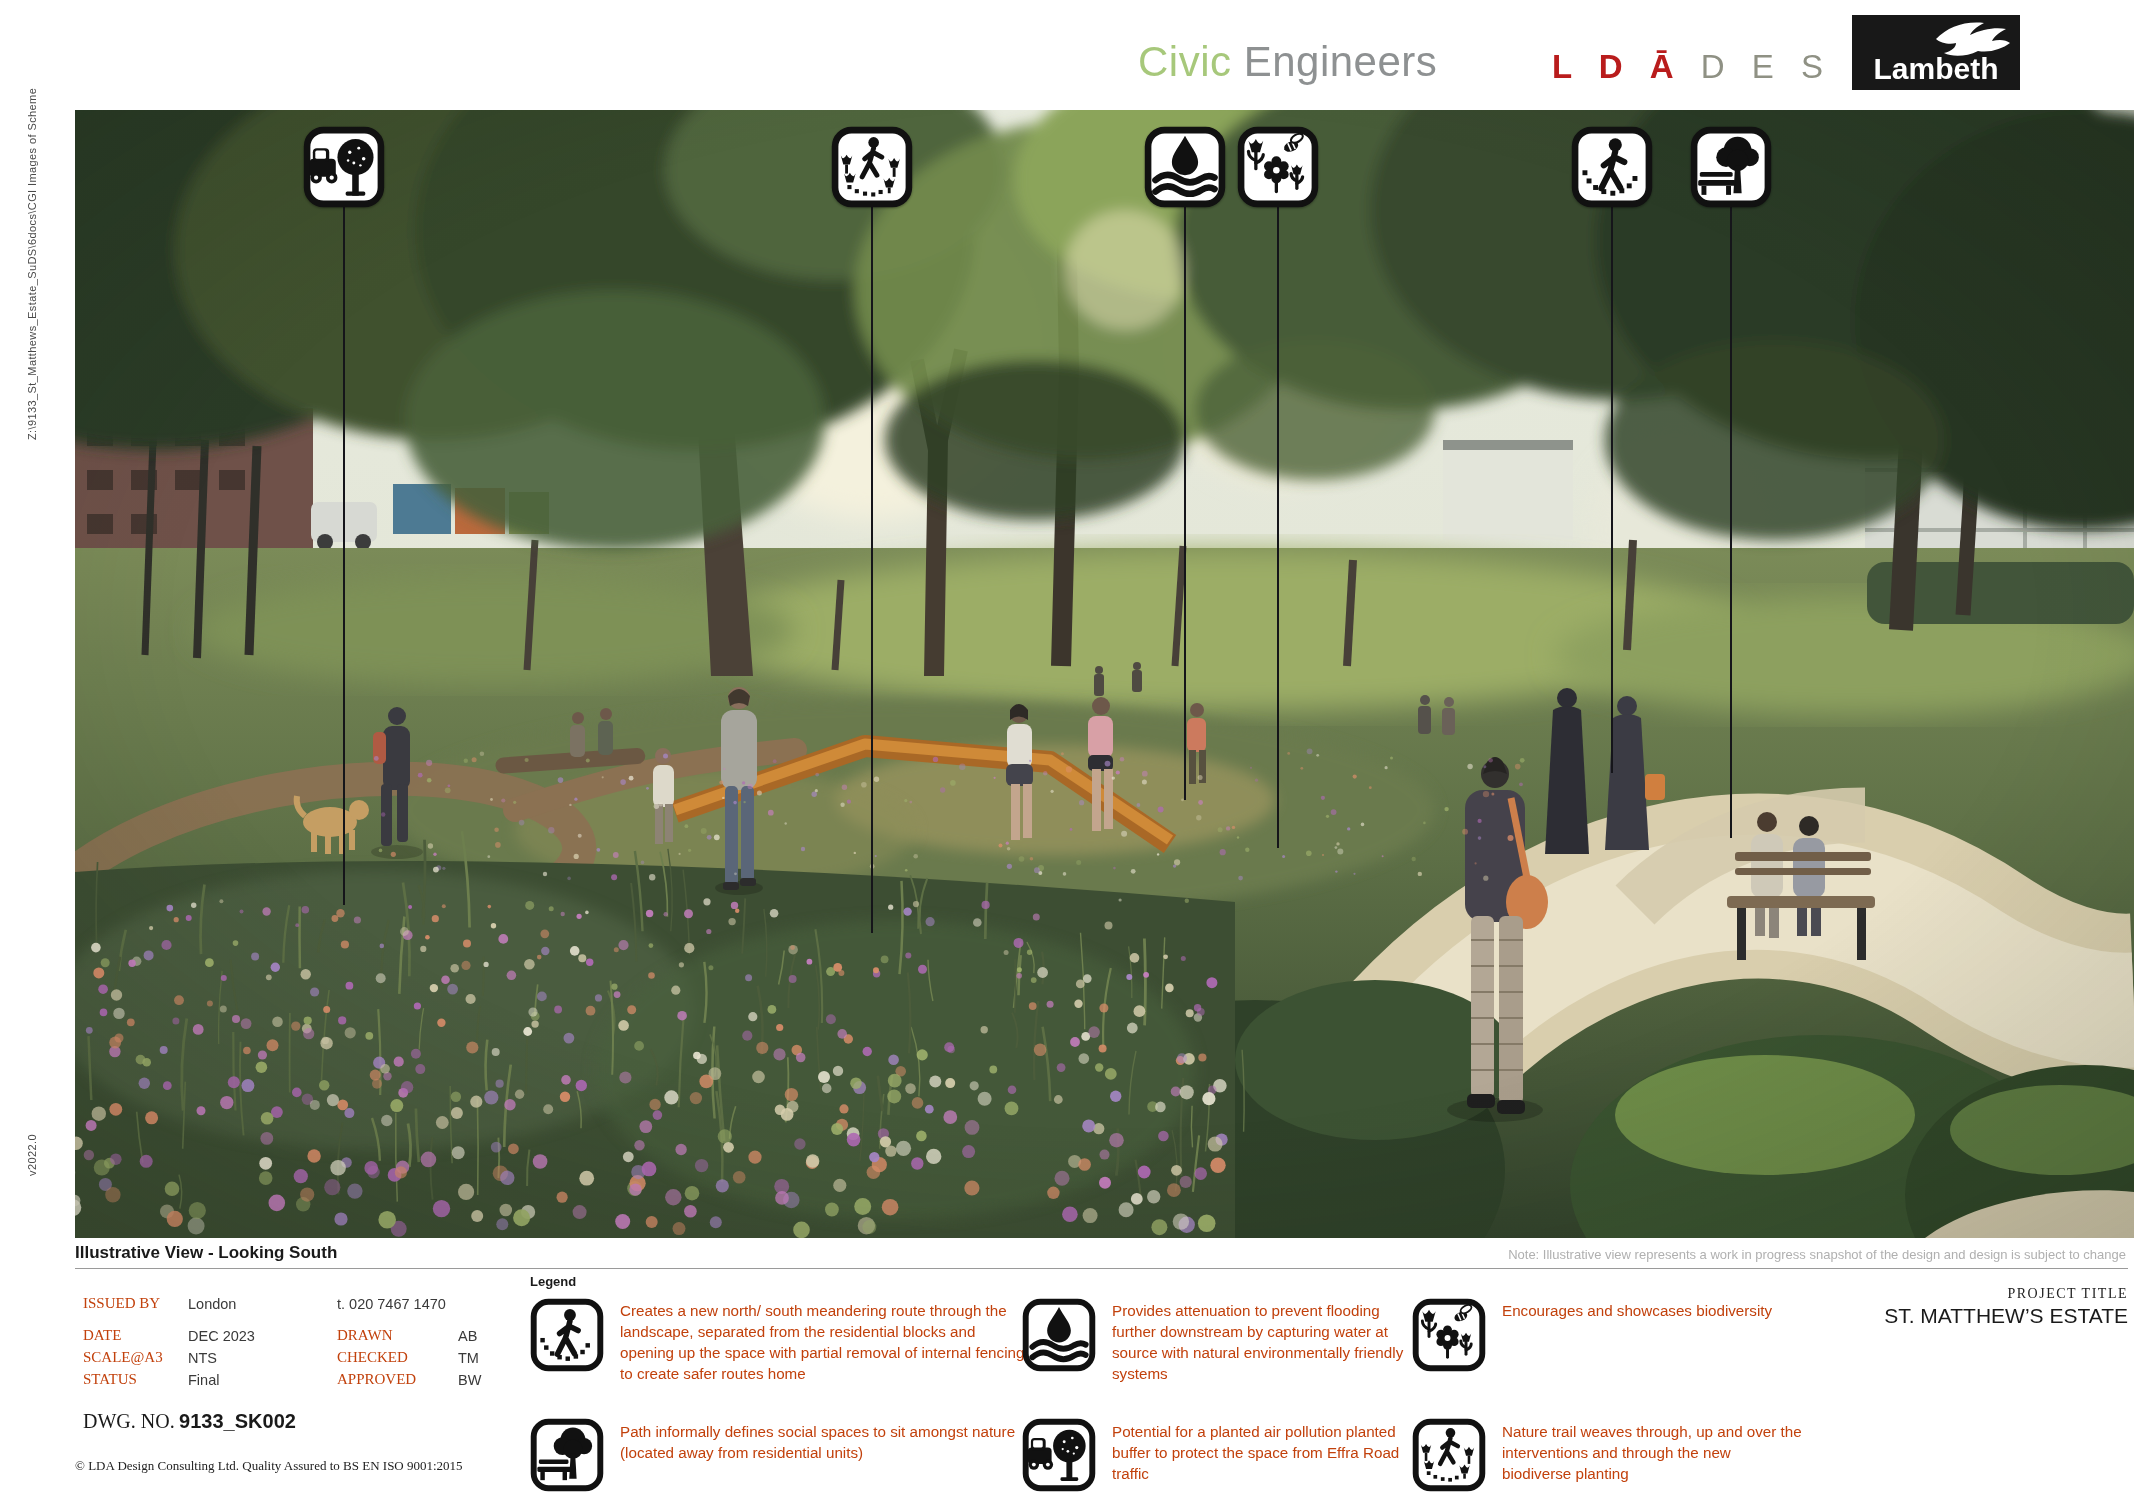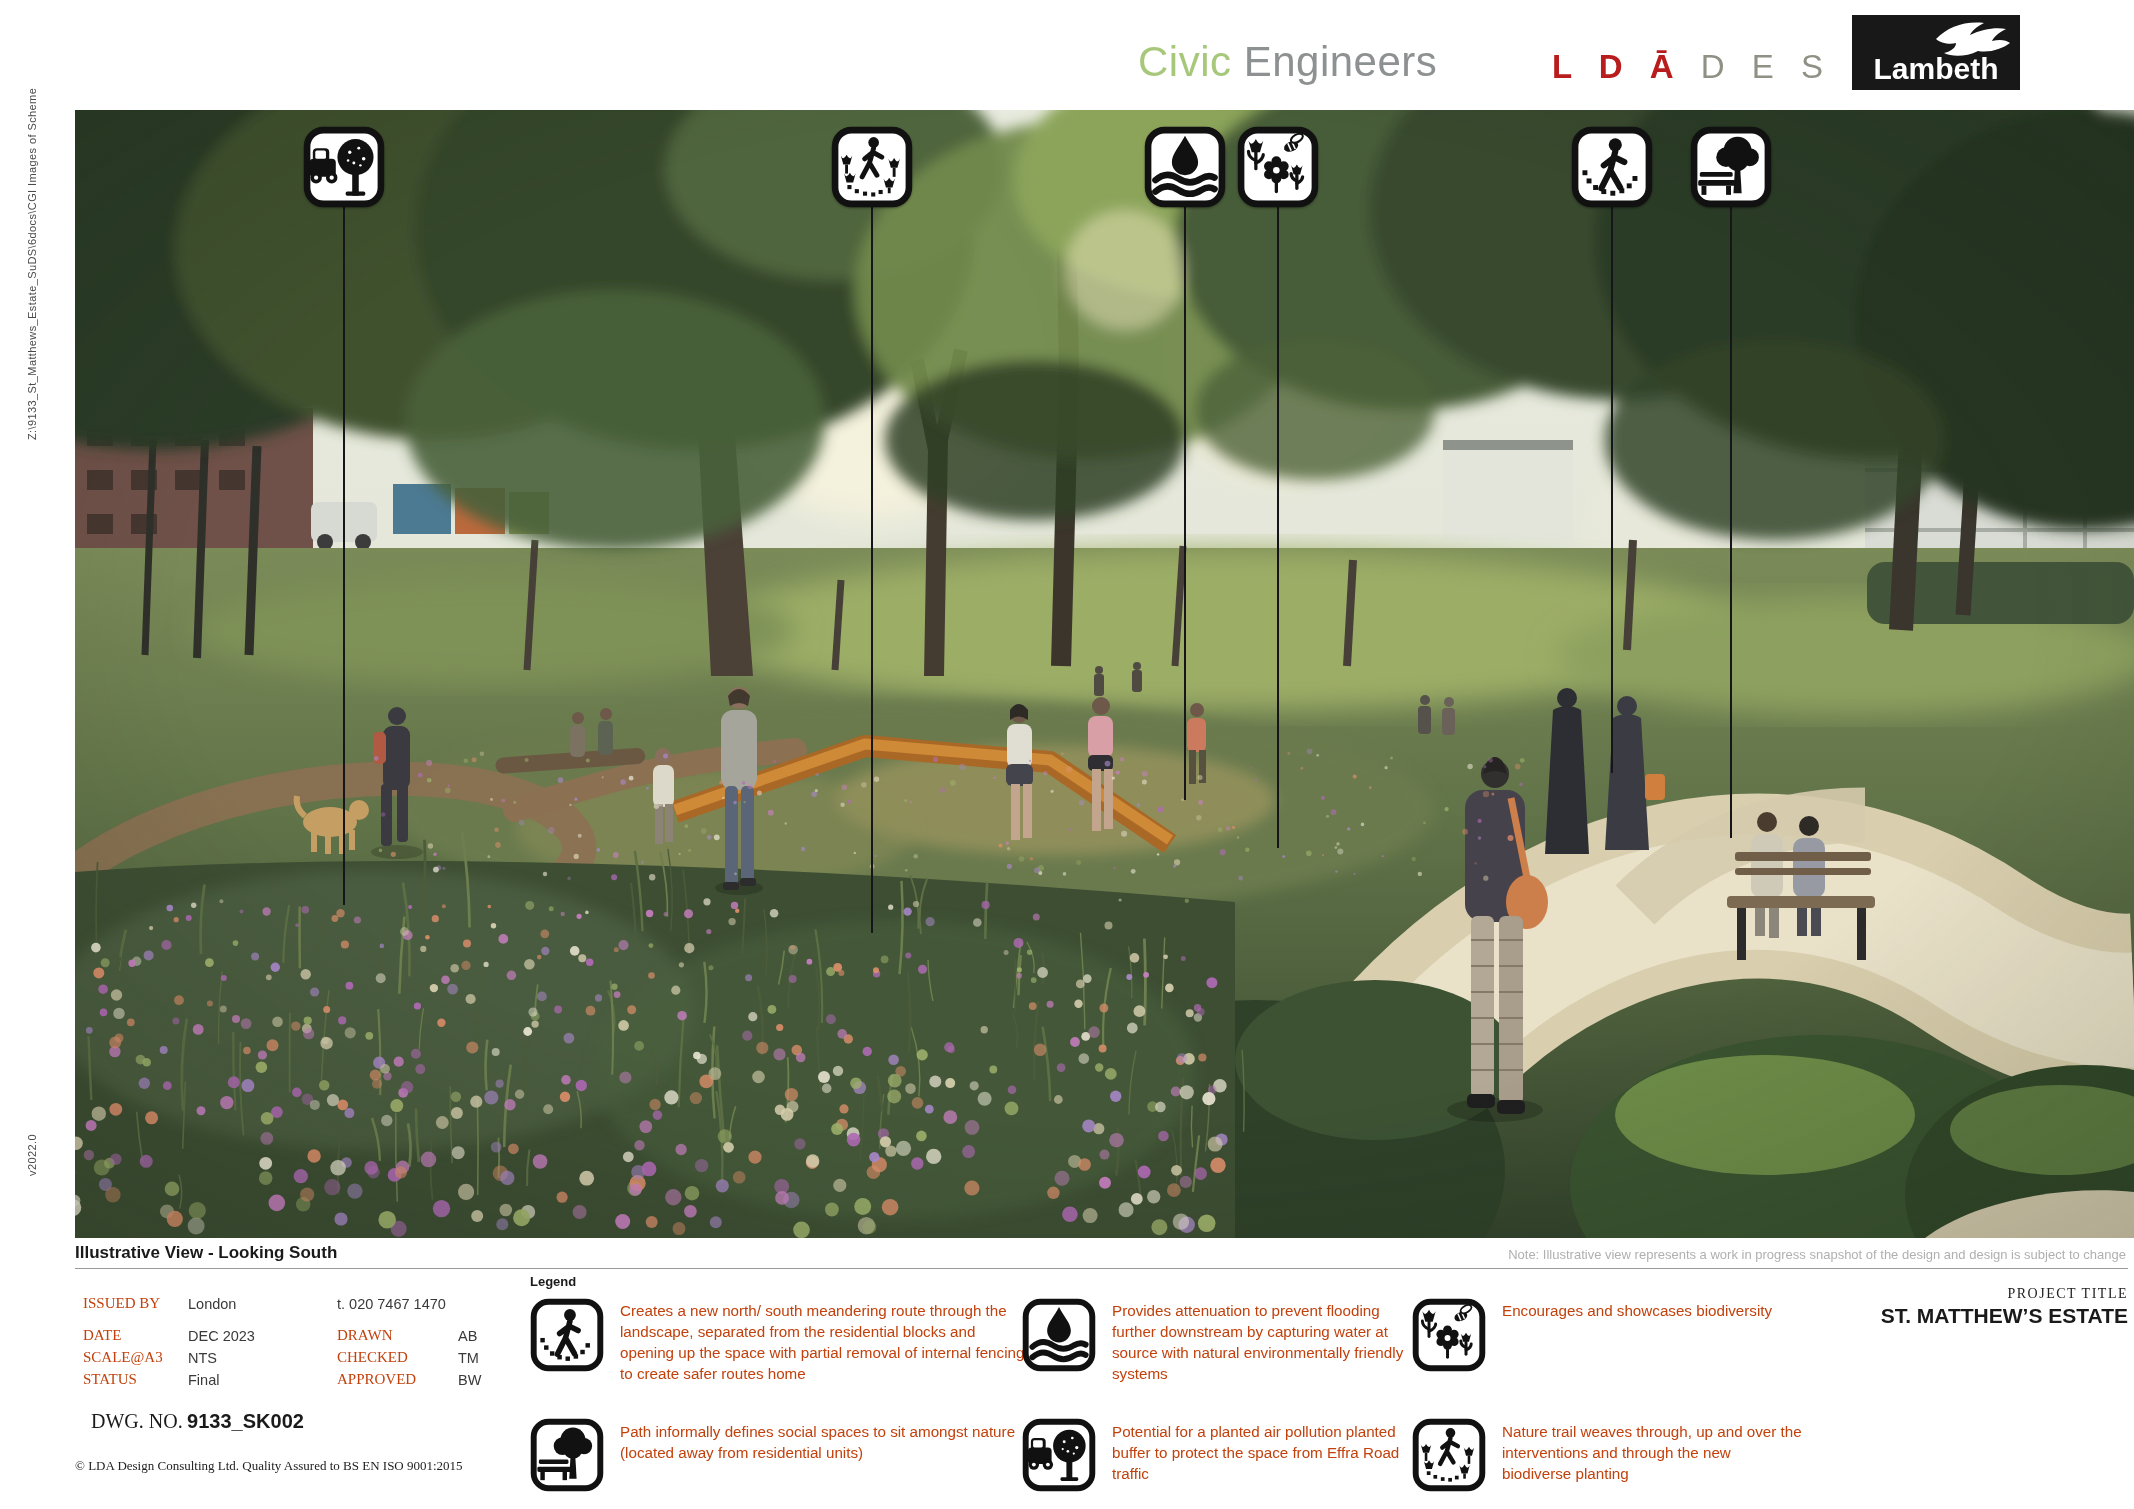--- a/index.html
+++ b/index.html
@@ -23,31 +23,31 @@
   .badge{position:absolute;width:82px;height:82px;}
   .badge svg{width:82px;height:82px;display:block;filter:drop-shadow(0 1px 1px rgba(0,0,0,.35));}
   
   .viewcap{left:75px;top:1243px;font-size:17px;font-weight:bold;}
   .imgnote{right:8px;top:1247px;font-size:13px;color:#b0b0b0;}
   .rule{left:75px;top:1268px;width:2053px;height:0;border-top:1.6px solid #9a9a9a;}
   
   .ser{font-family:"Liberation Serif",serif;}
   .lbl{font-size:15px;color:#c2410c;}
   .val{font-size:14.5px;color:#3a3a3a;}
-  .dwg-label{font-size:20px;margin-left:8px;}
+  .dwg-label{font-size:20px;}
   .dwg-no{font-size:20px;font-weight:bold;font-family:"Liberation Sans",sans-serif;}
   .copyright{font-size:13px;color:#222;}
   
   .legend-title{font-size:13px;font-weight:bold;}
   .licon{width:74px;height:74px;display:block;}
   .ltext{font-size:15.2px;line-height:21px;color:#c2410c;}
   
   .rt{text-align:right;}
   .rt-label{font-size:14px;letter-spacing:1.5px;color:#222;}
-  .rt-project{font-size:21px;font-weight:bold;margin-top:2px;}
+  .rt-project{font-size:21px;font-weight:normal;margin-top:2px;}
   .rt-drawing{font-size:19px;font-weight:bold;line-height:24px;}
 </style>
 </head>
 <body>
 
 <svg width="0" height="0" style="position:absolute" aria-hidden="true">
 <defs>
   <g id="icon-box-bg">
         <rect x="5" y="5" width="90" height="90" rx="20" fill="#ffffff" stroke="#111" stroke-width="8"></rect>
       </g>

